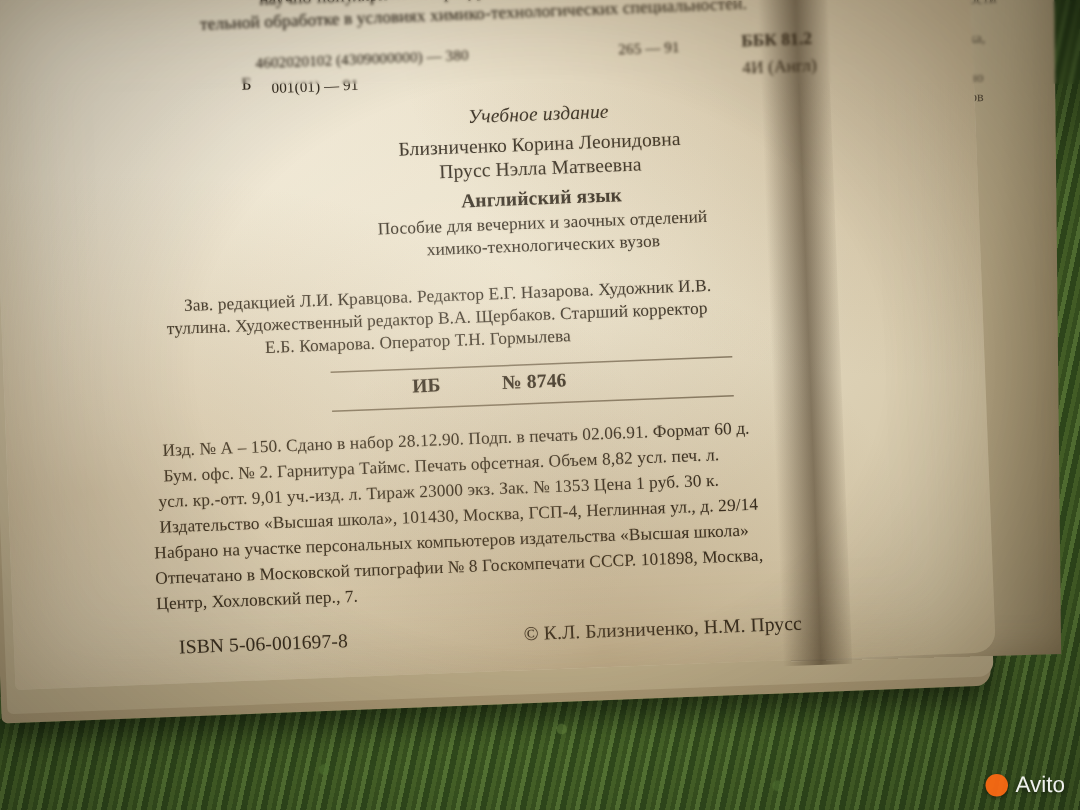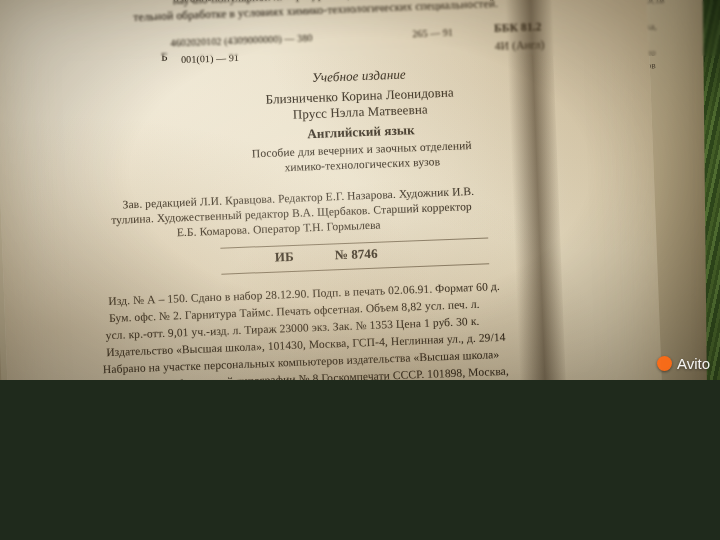--- a/index.html
+++ b/index.html
@@ -3,21 +3,21 @@
 <meta charset="utf-8">
 <style>
   html, body {
     margin: 0;
     padding: 0;
     background: #1f2a1c;
   }
   #photo {
     position: relative;
     width: 720px;
-    height: 380px;
+    height: 540px;
     overflow: hidden;
     font-family: "Liberation Serif", serif;
     background: #2d3a22;
   }
 
   
   .grass {
     position: absolute;
     inset: 0;
     background:

